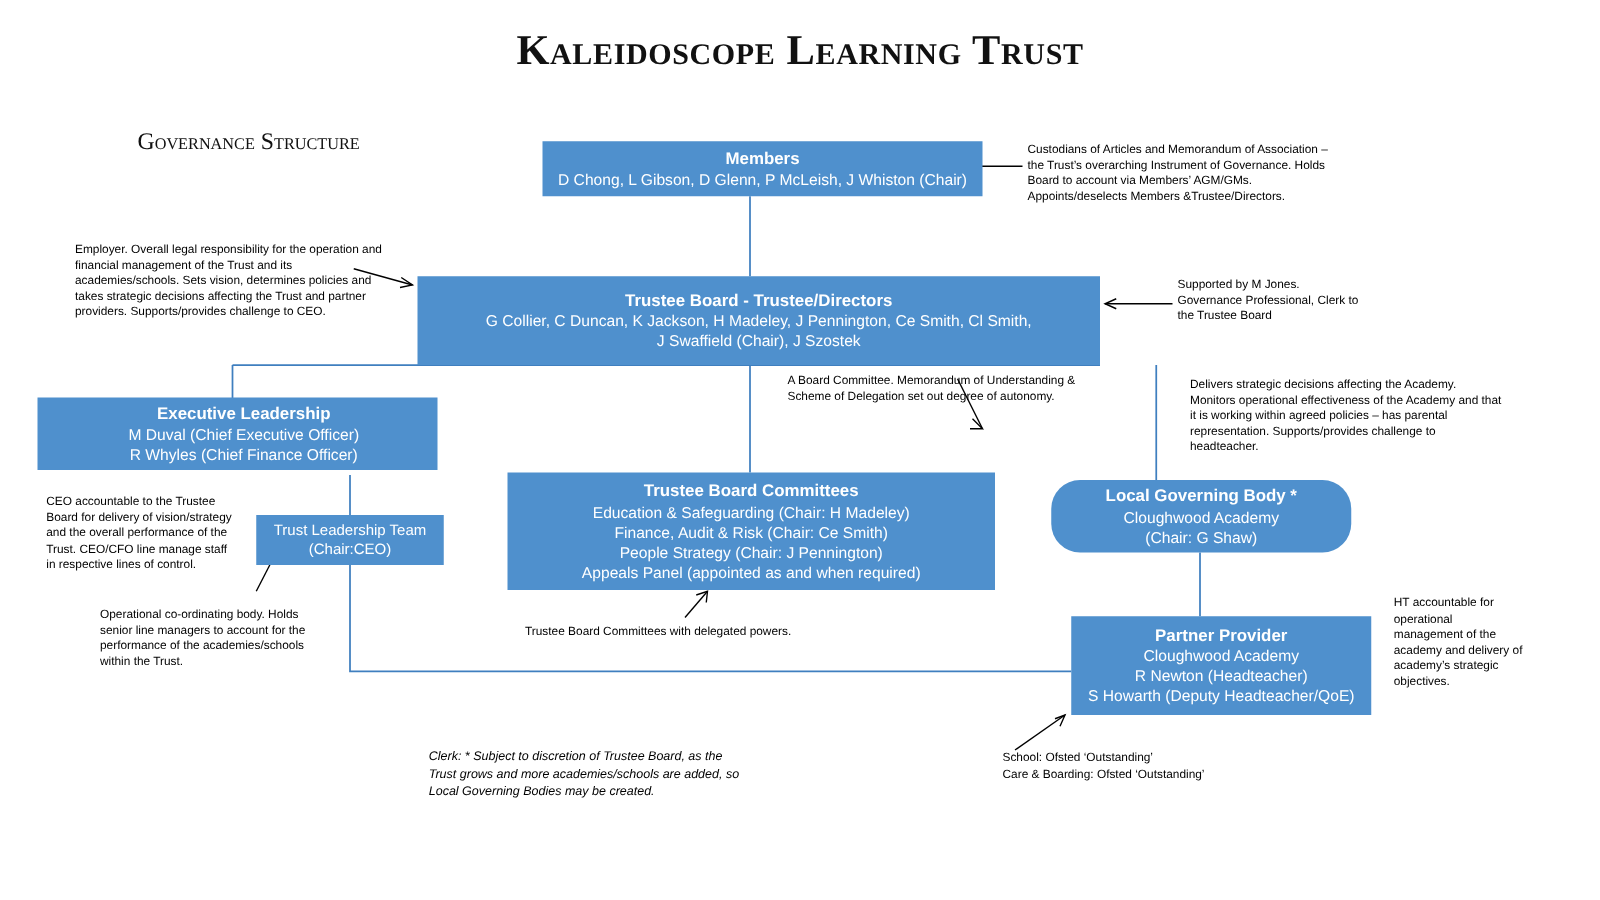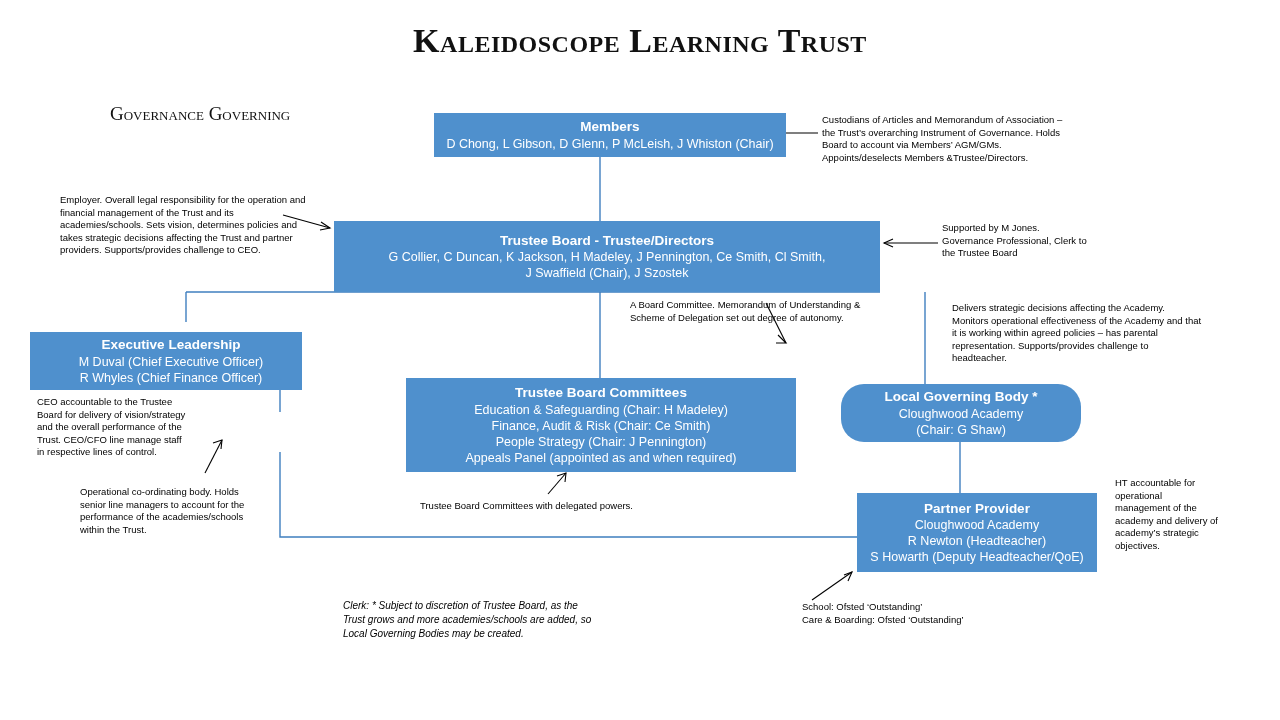--- a/index.html
+++ b/index.html
@@ -93,21 +93,21 @@
     stroke-width: 1.1;
     fill: none;
   }
 </style>
 </head>
 <body>
 
 <div id="stage">
 
   <div class="title">Kaleidoscope Learning Trust</div>
-  <div class="subtitle">Governance Governing</div>
+  <div class="subtitle">Governance Structure</div>
 
   <svg class="lines" viewBox="0 0 1280 720">
 
     <path class="ln-path" d="M600,157 L600,221"></path>
 
     <path class="ln-path" d="M600,291 L600,378"></path>
 
     <path class="ln-path" d="M186,292 L880,292"></path>
     <path class="ln-path" d="M186,292 L186,322"></path>
 
@@ -148,26 +148,30 @@
     <div class="hd">Members</div>
     <div class="ln">D Chong, L Gibson, D Glenn, P McLeish, J Whiston (Chair)</div>
   </div>
 
   <div class="box" style="left:334px; top:221px; width:546px; height:71px;">
     <div class="hd">Trustee Board - Trustee/Directors</div>
     <div class="ln">G Collier, C Duncan, K Jackson, H Madeley, J Pennington, Ce Smith, Cl Smith,</div>
     <div class="ln">J Swaffield (Chair), J Szostek</div>
   </div>
 
-  <div class="box" style="left:30px; top:332px; width:272px; height:58px;padding-left:16px;">
+  <div class="box" style="left:30px; top:318px; width:320px; height:58px;padding-left:16px;">
     <div class="hd">Executive Leadership</div>
     <div class="ln">M Duval (Chief Executive Officer)</div>
     <div class="ln">R Whyles  (Chief Finance Officer)</div>
   </div>
 
+  <div class="box small" style="left:205px; top:412px; width:150px; height:40px;">
+    <div class="hd">Trust Leadership Team</div>
+    <div class="ln">(Chair:CEO)</div>
+  </div>
 
   <div class="box" style="left:406px; top:378px; width:390px; height:94px;">
     <div class="hd">Trustee Board Committees</div>
     <div class="ln">Education &amp; Safeguarding (Chair: H Madeley)</div>
     <div class="ln">Finance, Audit &amp; Risk  (Chair: Ce Smith)</div>
     <div class="ln">People Strategy (Chair: J Pennington)</div>
     <div class="ln">Appeals Panel (appointed as and when required)</div>
   </div>
 
   <div class="box" style="left:841px; top:384px; width:240px; height:58px;border-radius:23px;">

